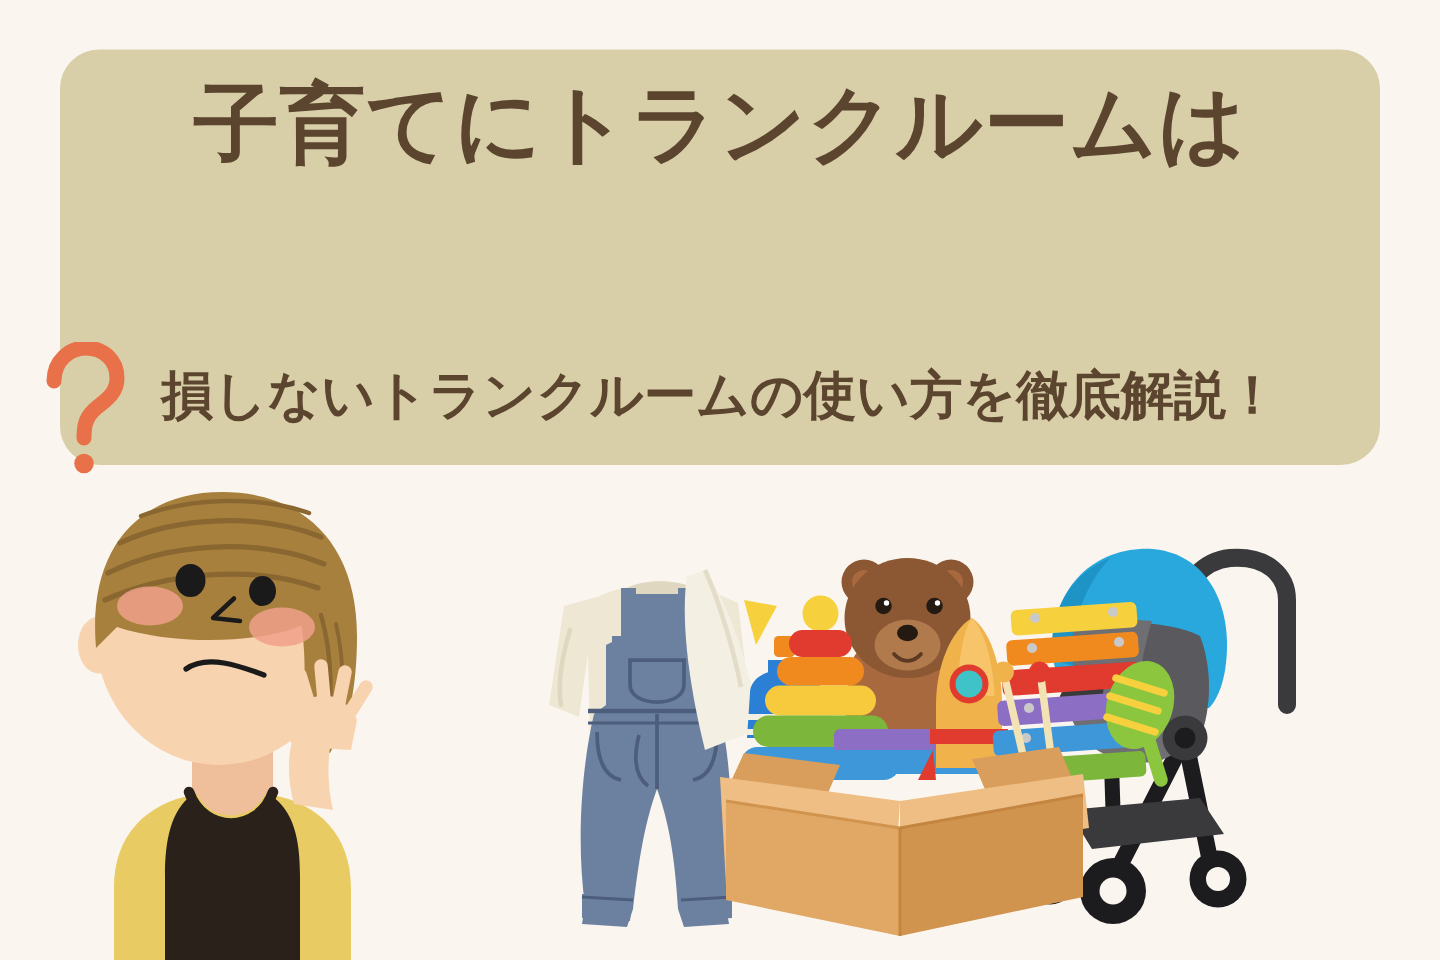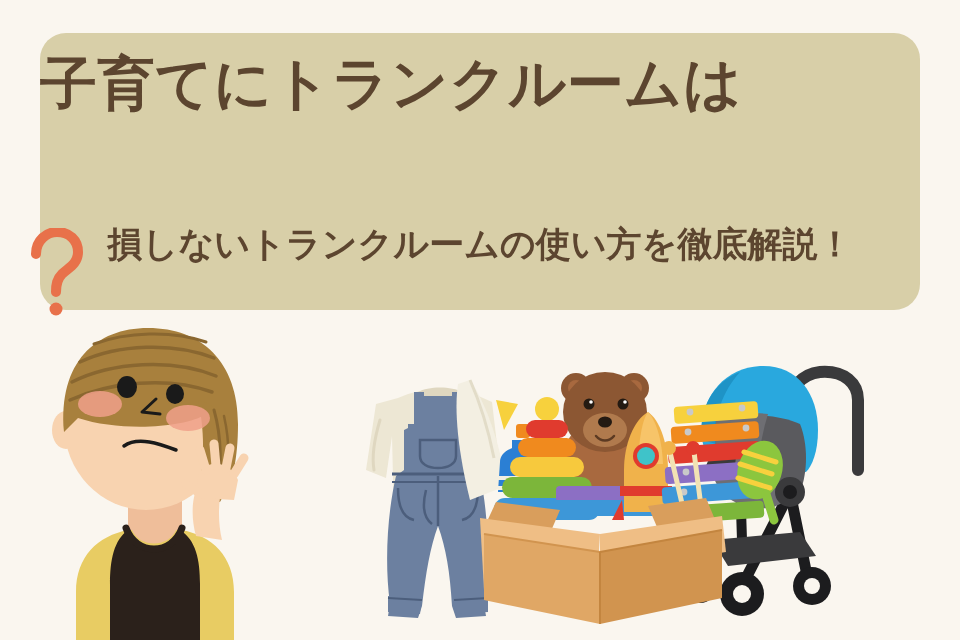--- a/index.html
+++ b/index.html
@@ -32,36 +32,36 @@
     background: #D8CFA8;
     border-radius: 26px;
     box-sizing: border-box;
   }
 
   .title-block {
     position: absolute;
     left: 0;
     top: 14px;
     width: 880px;
-    text-align: left;
+    text-align: center;
   }
   .title-line {
     display: block;
     color: #5C452F;
     font-size: 57px;
     font-weight: 700;
     line-height: 72px;
     letter-spacing: 0.5px;
     white-space: nowrap;
   }
 
   .subtitle-row {
     position: absolute;
     left: 0;
-    top: 188px;
+    top: 208px;
     width: 880px;
     display: flex;
     align-items: flex-start;
     justify-content: center;
   }
   .subtitle {
     color: #5C452F;
     font-size: 35px;
     font-weight: 700;
     line-height: 46px;

